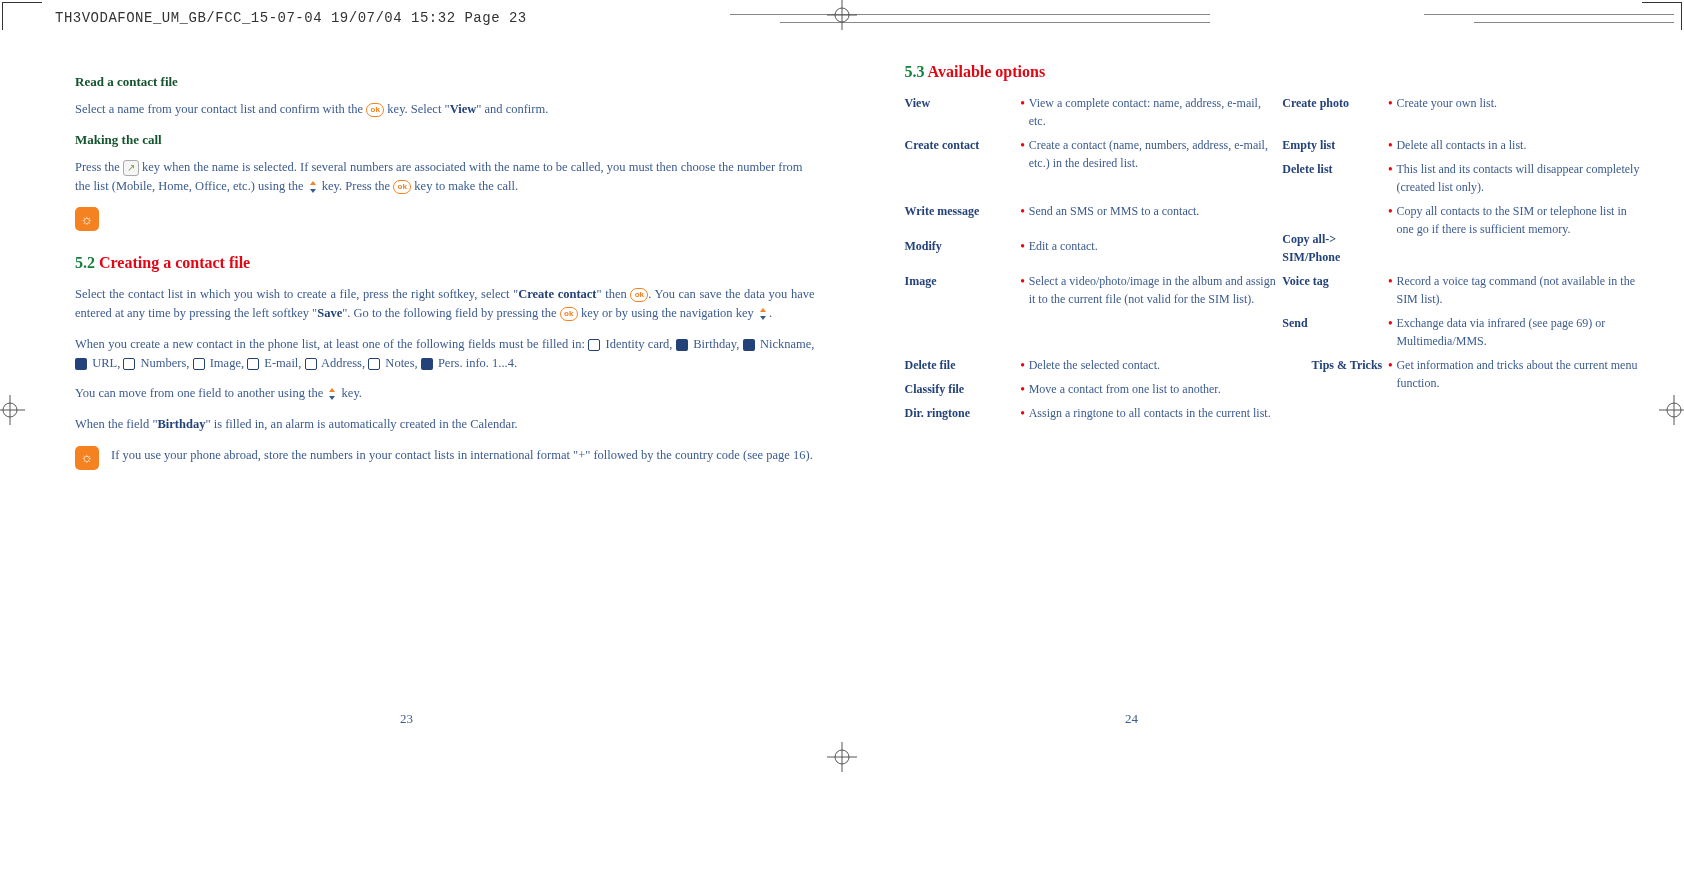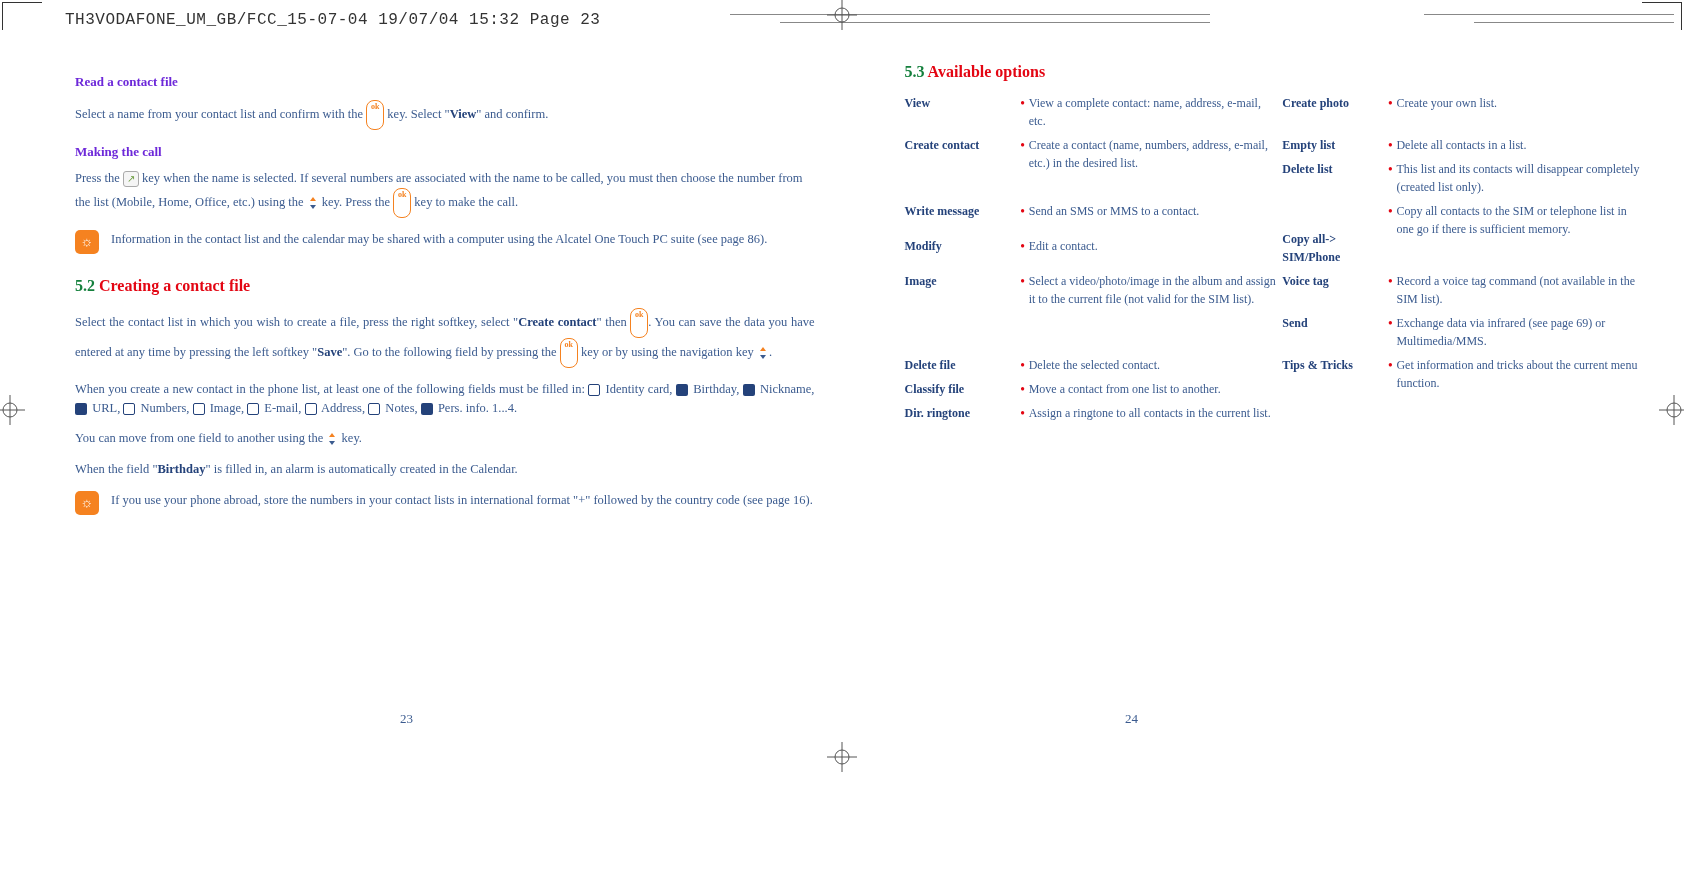--- a/index.html
+++ b/index.html
@@ -9,23 +9,23 @@
   color: #3b5b8f;
   font-size: 12.5px;
   line-height: 1.5;
   width: 1684px;
   height: 892px;
   position: relative;
 }
 .header-bar {
   position: absolute;
   top: 8px;
-  left: 65px;
+  left: 55px;
   font-family: 'Courier New', monospace;
-  font-size: 16px;
+  font-size: 14px;
   color: #333;
   letter-spacing: 0.5px;
 }
 .crop-tl, .crop-tr, .crop-bl, .crop-br, .crop-ml, .crop-mr {
   position: absolute;
 }
 .crop-tl { top: 2px; left: 2px; width: 40px; height: 28px; border-left: 1px solid #333; border-top: 1px solid #333; }
 .crop-tr { top: 2px; right: 2px; width: 40px; height: 28px; border-right: 1px solid #333; border-top: 1px solid #333; }
 .crop-ml { top: 395px; left: -5px; }
 .crop-mr { top: 395px; right: -5px; }
@@ -40,47 +40,47 @@
   left: 75px;
   right: 40px;
   gap: 50px;
 }
 .page {
   flex: 1;
   padding-right: 20px;
 }
 .page.right { padding-left: 20px; padding-right: 0; }
 h3 {
-  color: #6d28d9;
+  color: #14532d;
   font-weight: bold;
   font-size: 13px;
   margin-bottom: 8px;
   margin-top: 12px;
 }
 h2 {
   color: #e30613;
   font-weight: bold;
   font-size: 16px;
   margin: 20px 0 10px 0;
 }
 h2 .secnum { color: #15803d; }
 h2 .sectitle { color: #e30613; }
 p { margin-bottom: 12px; color: #3b5b8f; }
 .ok-key {
   display: inline-block;
   vertical-align: middle;
-  width: 18px; height: 30px;
+  width: 18px; height: 14px;
   border: 1.2px solid #f58220;
   border-radius: 8px;
   font-size: 8px;
   color: #f58220;
   text-align: center;
   line-height: 12px;
   font-weight: bold;
-  font-family: Liberation Serif, serif;
+  font-family: Liberation Sans, sans-serif;
 }
 .nav-key {
   display: inline-block;
   vertical-align: middle;
   width: 12px; height: 12px;
   position: relative;
 }
 .nav-key::before {
   content: "";
   position: absolute;
@@ -225,21 +225,20 @@
       <span>Select a name from your contact list and confirm with the </span><span class="ok-key">ok</span><span> key. Select "</span><span class="bold">View</span><span>" and confirm.</span>
     </p>
 
     <h3>Making the call</h3>
     <p>
       <span>Press the </span><span class="call-key"></span><span> key when the name is selected. If several numbers are associated with the name to be called, you must then choose the number from the list (Mobile, Home, Office, etc.) using the </span><span class="nav-key"></span><span> key. Press the </span><span class="ok-key">ok</span><span> key to make the call.</span>
     </p>
 
     <div class="note-box">
       <div class="note-icon">☼</div>
-      <div class="note-text">Information in the contact list and the calendar may be shared with a computer using the Alcatel One Touch PC suite (see page 86).</div>
     </div>
 
     <h2>
       <span class="secnum">5.2</span><span class="sectitle"> Creating a contact file</span>
     </h2>
 
     <p style="text-align:justify;">
       <span>Select the contact list in which you wish to create a file, press the right softkey, select "</span><span class="bold">Create contact</span><span>" then </span><span class="ok-key">ok</span><span>. You can save the data you have entered at any time by pressing the left softkey "</span><span class="bold">Save</span><span>". Go to the following field by pressing the </span><span class="ok-key">ok</span><span> key or by using the navigation key </span><span class="nav-key"></span><span>.</span>
     </p>
 
@@ -335,21 +334,21 @@
       <div class="opt-desc">
           <span class="bullet">•</span>
           <span>Exchange data via infrared (see page 69) or Multimedia/MMS.</span>
         </div>
 
       <div class="opt-term">Delete file</div>
       <div class="opt-desc">
           <span class="bullet">•</span>
           <span>Delete the selected contact.</span>
         </div>
-      <div class="opt-term" style="grid-row:span 2;">Tips &amp; Tricks</div>
+      <div class="opt-term" style="grid-row:span 2;text-align:right;">Tips &amp; Tricks</div>
       <div class="opt-desc" style="grid-row:span 2;">
           <span class="bullet">•</span>
           <span>Get information and tricks about the current menu function.</span>
         </div>
 
       <div class="opt-term">Classify file</div>
       <div class="opt-desc">
           <span class="bullet">•</span>
           <span>Move a contact from one list to another.</span>
         </div>

